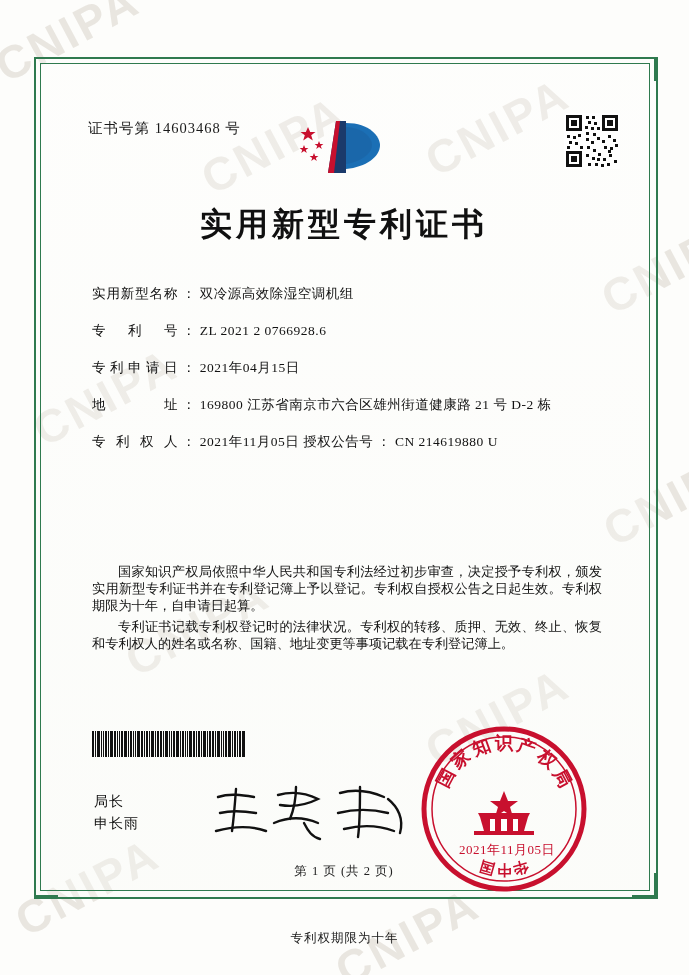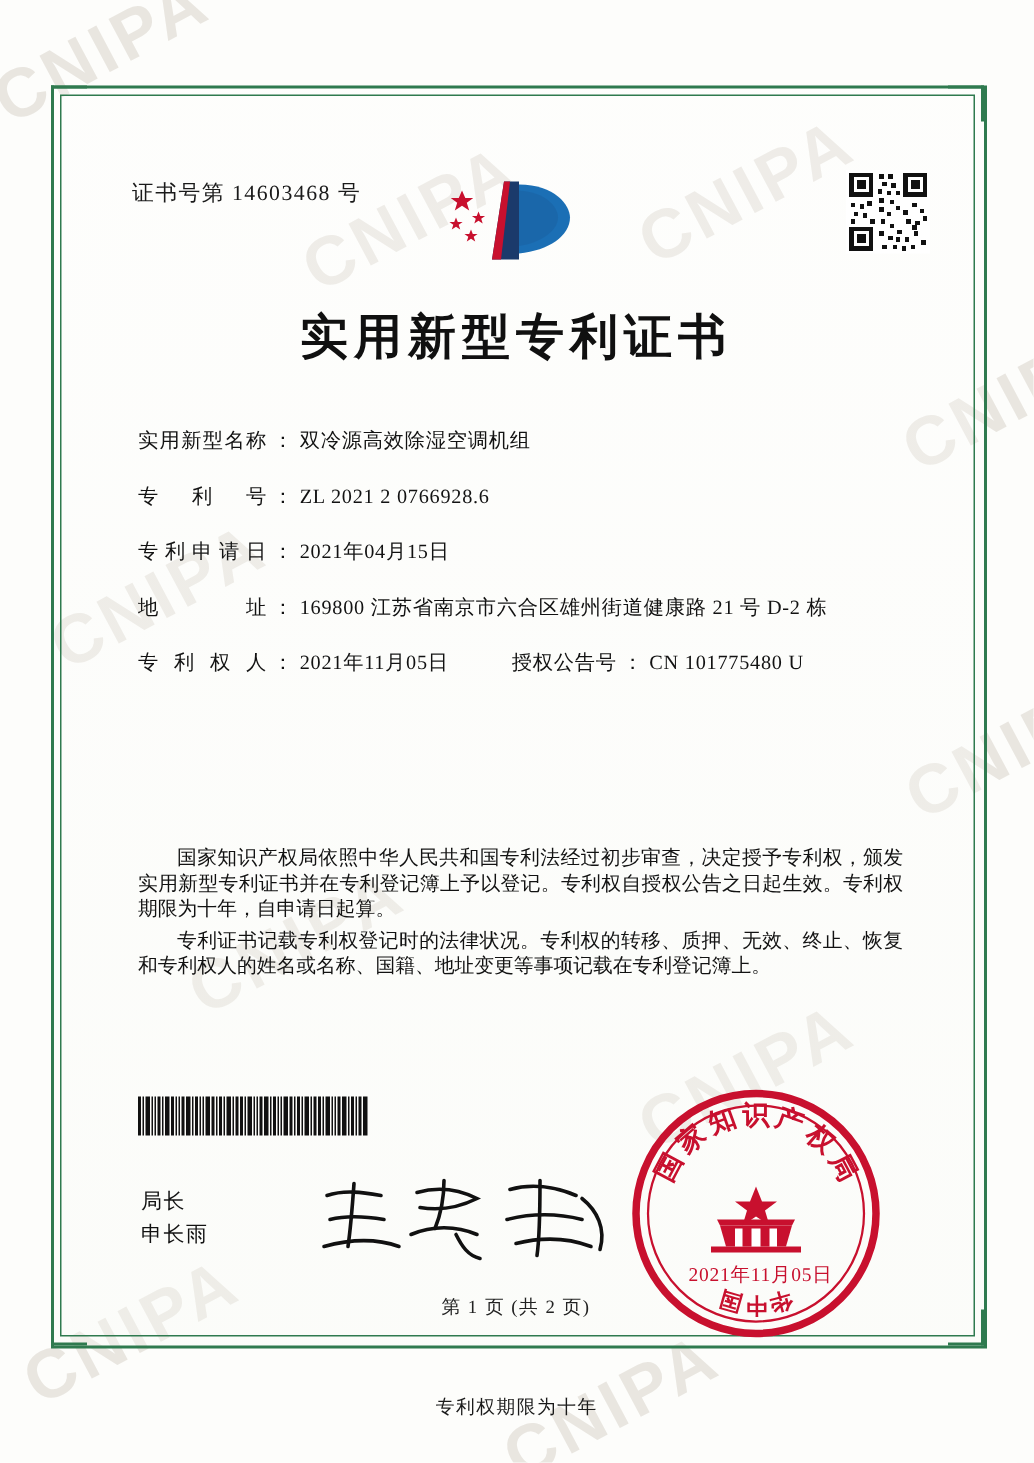--- a/index.html
+++ b/index.html
@@ -152,21 +152,20 @@
   .field-value { }
 
   .row-two {
     font-size: 13.5px;
     color: #121212;
     letter-spacing: 0.5px;
     margin-bottom: 16px;
     white-space: nowrap;
   }
   .row-two .second {
-    margin-left: 38px;
   }
 
   .paragraphs {
     position: absolute;
     left: 52px;
     top: 500px;
     width: 510px;
     font-size: 13.2px;
     line-height: 17px;
     color: #121212;
@@ -377,21 +376,21 @@
         <span>：</span>
         <span class="field-value">169800 江苏省南京市六合区雄州街道健康路 21 号 D-2 栋</span>
       </div>
 
       <div class="row-two">
         <span class="field-label spread">专利权人</span>
         <span>：</span>
         <span>2021年11月05日</span>
         <span class="second">授权公告号</span>
         <span>：</span>
-        <span>CN 101775480 U</span>
+        <span>CN 214619880 U</span>
       </div>
     </div>
 
     <div class="paragraphs">
       <p>国家知识产权局依照中华人民共和国专利法经过初步审查，决定授予专利权，颁发实用新型专利证书并在专利登记簿上予以登记。专利权自授权公告之日起生效。专利权期限为十年，自申请日起算。</p>
       <p>专利证书记载专利权登记时的法律状况。专利权的转移、质押、无效、终止、恢复和专利权人的姓名或名称、国籍、地址变更等事项记载在专利登记簿上。</p>
     </div>
 
     <div class="barcode">
       <i style="width:2px"></i>

